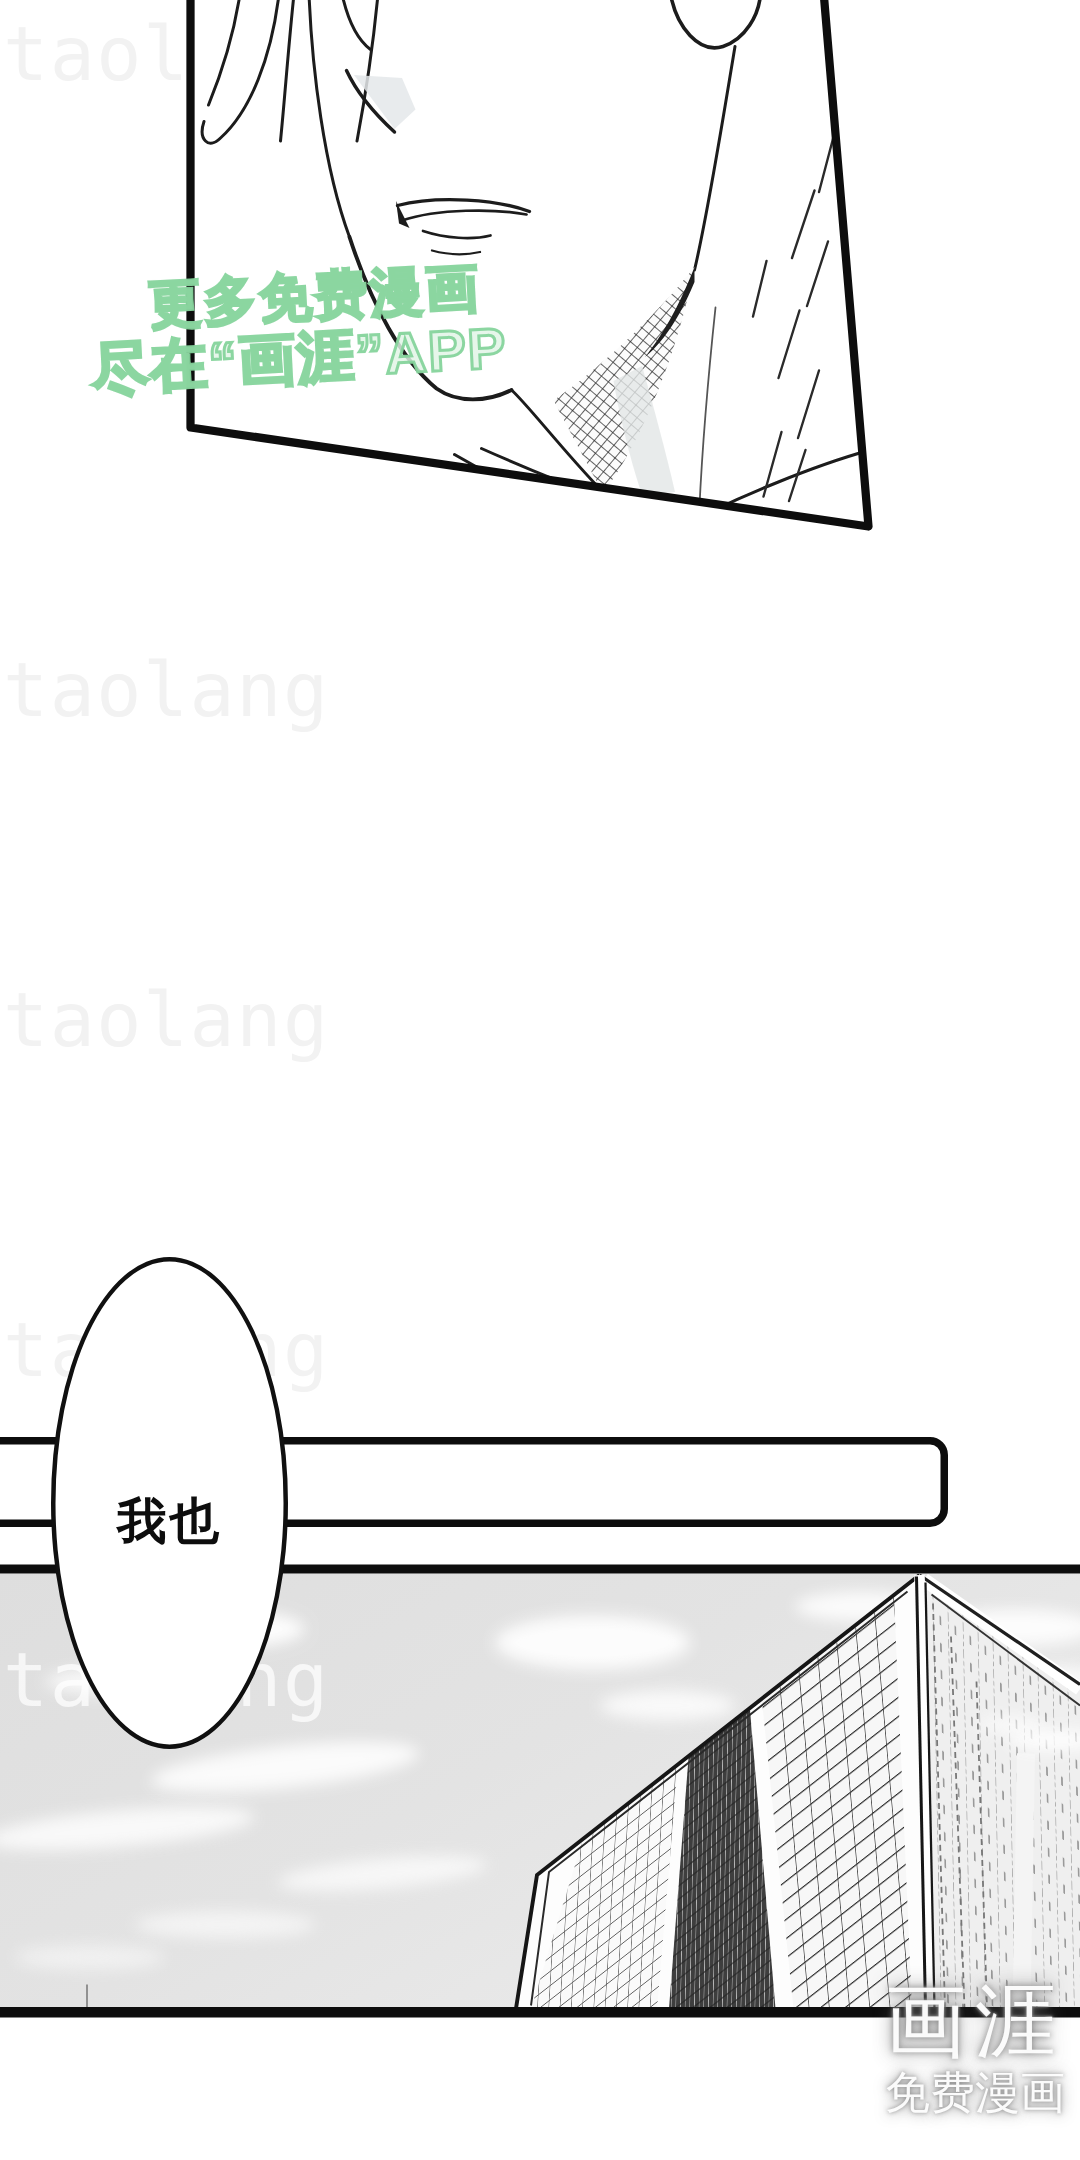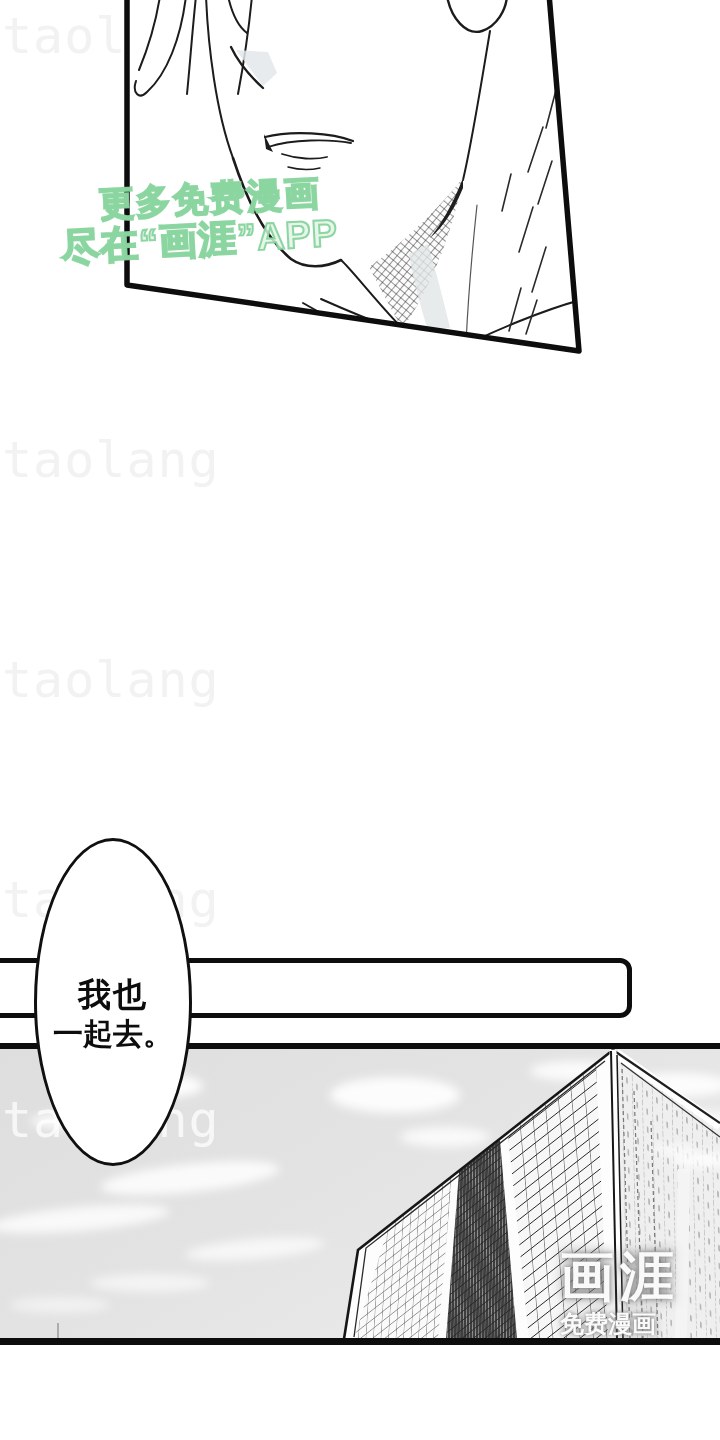--- a/index.html
+++ b/index.html
@@ -49,30 +49,30 @@
     position:absolute;left:34px;top:838px;width:158px;height:328px;
     box-sizing:border-box;background:#ffffff;border:3.5px solid #101010;
     border-radius:50%;z-index:6;
     display:flex;flex-direction:column;align-items:center;justify-content:center;
     color:#0d0d0d;font-weight:700;text-align:center;
   }
   .bubble-l1{font-size:33px;line-height:40px;letter-spacing:2px;margin-top:24px;}
   .bubble-l2{font-size:30px;line-height:38px;white-space:nowrap;}
   
   .logo{
-    position:absolute;left:560px;top:1248px;width:150px;z-index:5;
-    text-align:left;color:rgba(255,255,255,0.95);font-weight:700;
+    position:absolute;left:560px;top:1320px;width:150px;z-index:5;
+    text-align:right;color:rgba(255,255,255,0.95);font-weight:400;
     user-select:none;
   }
   .logo-title{
     font-size:54px;line-height:56px;letter-spacing:6px;
     text-shadow:0 0 12px rgba(100,100,100,0.85),0 0 4px rgba(130,130,130,0.9),0 0 2px #ffffff;
   }
   .logo-sub{
-    font-size:24px;line-height:32px;margin-top:4px;
+    font-size:30px;line-height:32px;margin-top:4px;
     text-shadow:0 0 9px rgba(110,110,110,0.85),0 0 3px rgba(140,140,140,0.9),0 0 1px #ffffff;
   }
 </style>
 </head>
 <body>
 
 <div id="stage">
 
   <div class="wm-tile" style="top:8px">taolang</div>
   <div class="wm-tile" style="top:432px">taolang</div>
@@ -212,21 +212,20 @@
 
       <path d="M58,274 L58,290" stroke="#888888" stroke-width="1.2" fill="none"></path>
     </svg>
 
     <div class="cloud front" style="left:672px;top:104px;width:60px;height:14px;opacity:.9"></div>
     <div class="cloud front" style="left:652px;top:96px;width:44px;height:10px;opacity:.75"></div>
   </div>
 
   <div class="bubble">
     <div class="bubble-l1">我也</div>
-    <div class="bubble-l2">一起去。</div>
   </div>
 
   <div class="logo">
     <div class="logo-title">画涯</div>
     <div class="logo-sub">免费漫画</div>
   </div>
 
 </div>
 
 </body></html>

